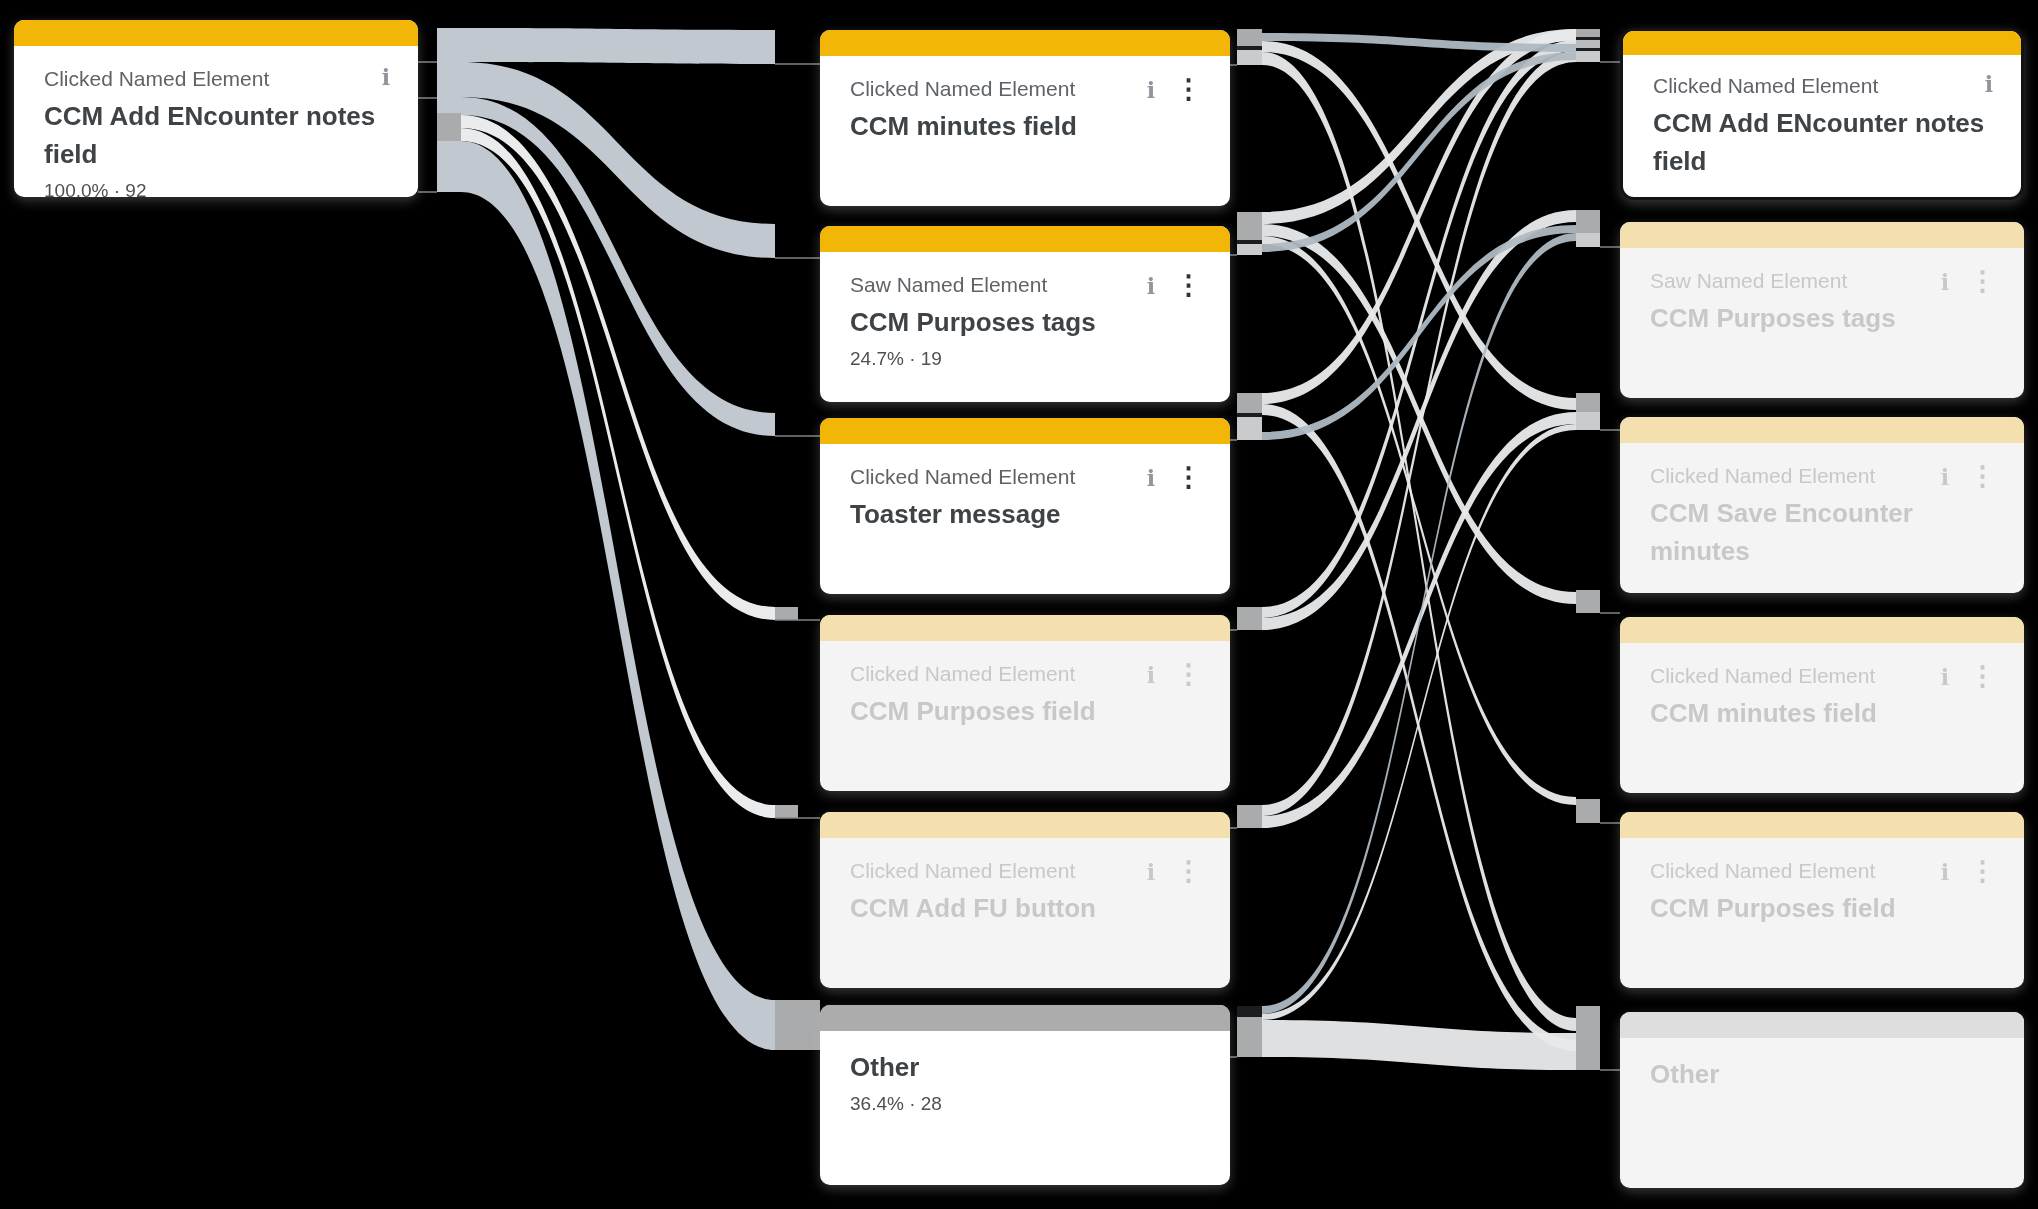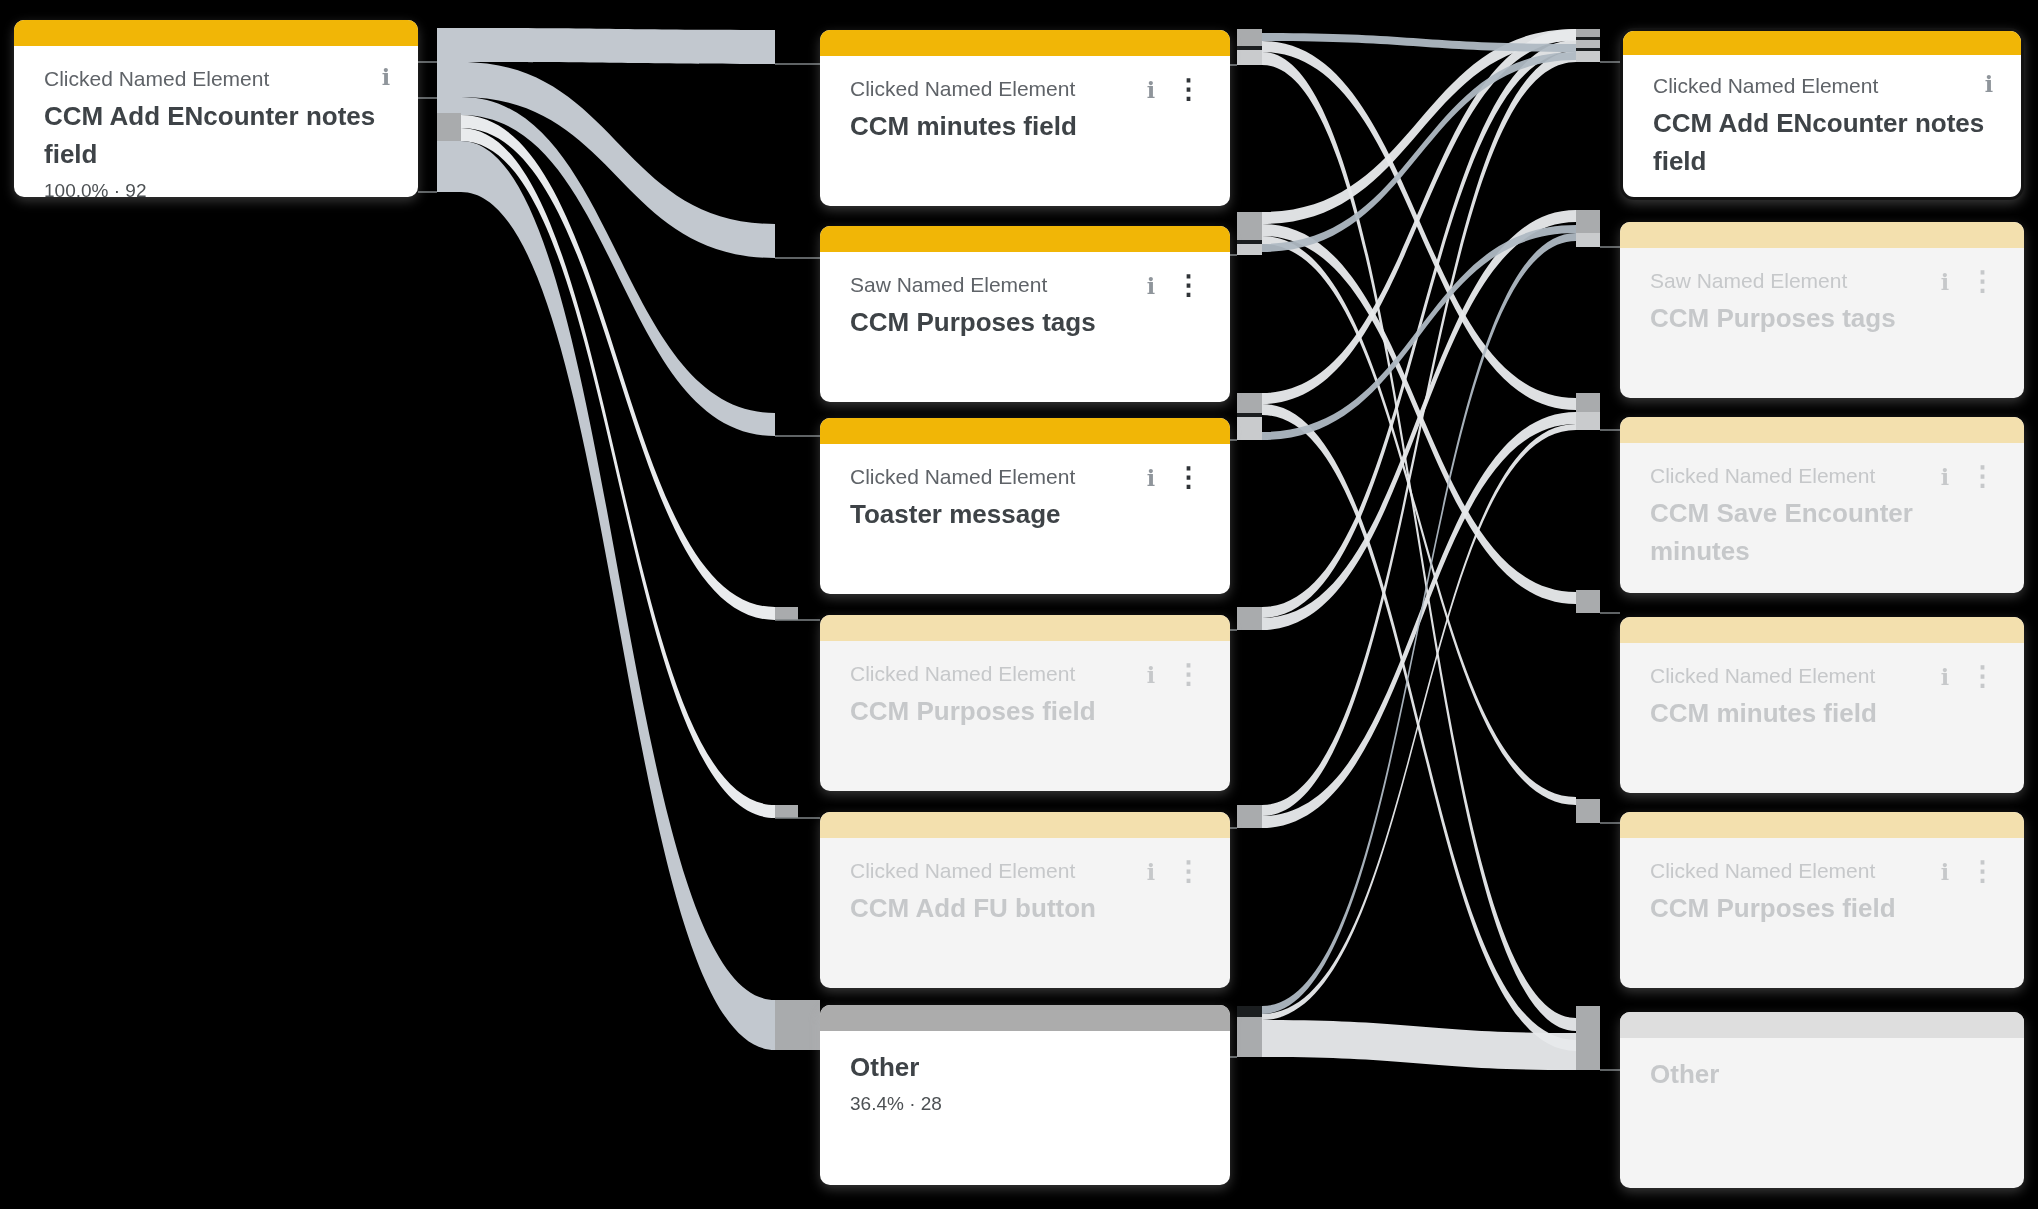--- a/index.html
+++ b/index.html
@@ -140,20 +140,21 @@
     <div class="hd" style="background: rgb(241, 182, 6);"></div>
     <div class="body">
       <div class="row">
         <span class="ev">Saw Named Element</span>
         <span class="icons">
           <span class="info">i</span>
           <span class="menu">⋮</span>
         </span>
       </div>
       <div class="ti">CCM Purposes tags</div>
+      <div class="st">24.7% · 19</div>
     </div>
   </div>
 
   <div class="card" style="left:820px;top:418px;width:410px;height:176px">
     <div class="hd" style="background: rgb(241, 182, 6);"></div>
     <div class="body">
       <div class="row">
         <span class="ev">Clicked Named Element</span>
         <span class="icons">
           <span class="info">i</span>

